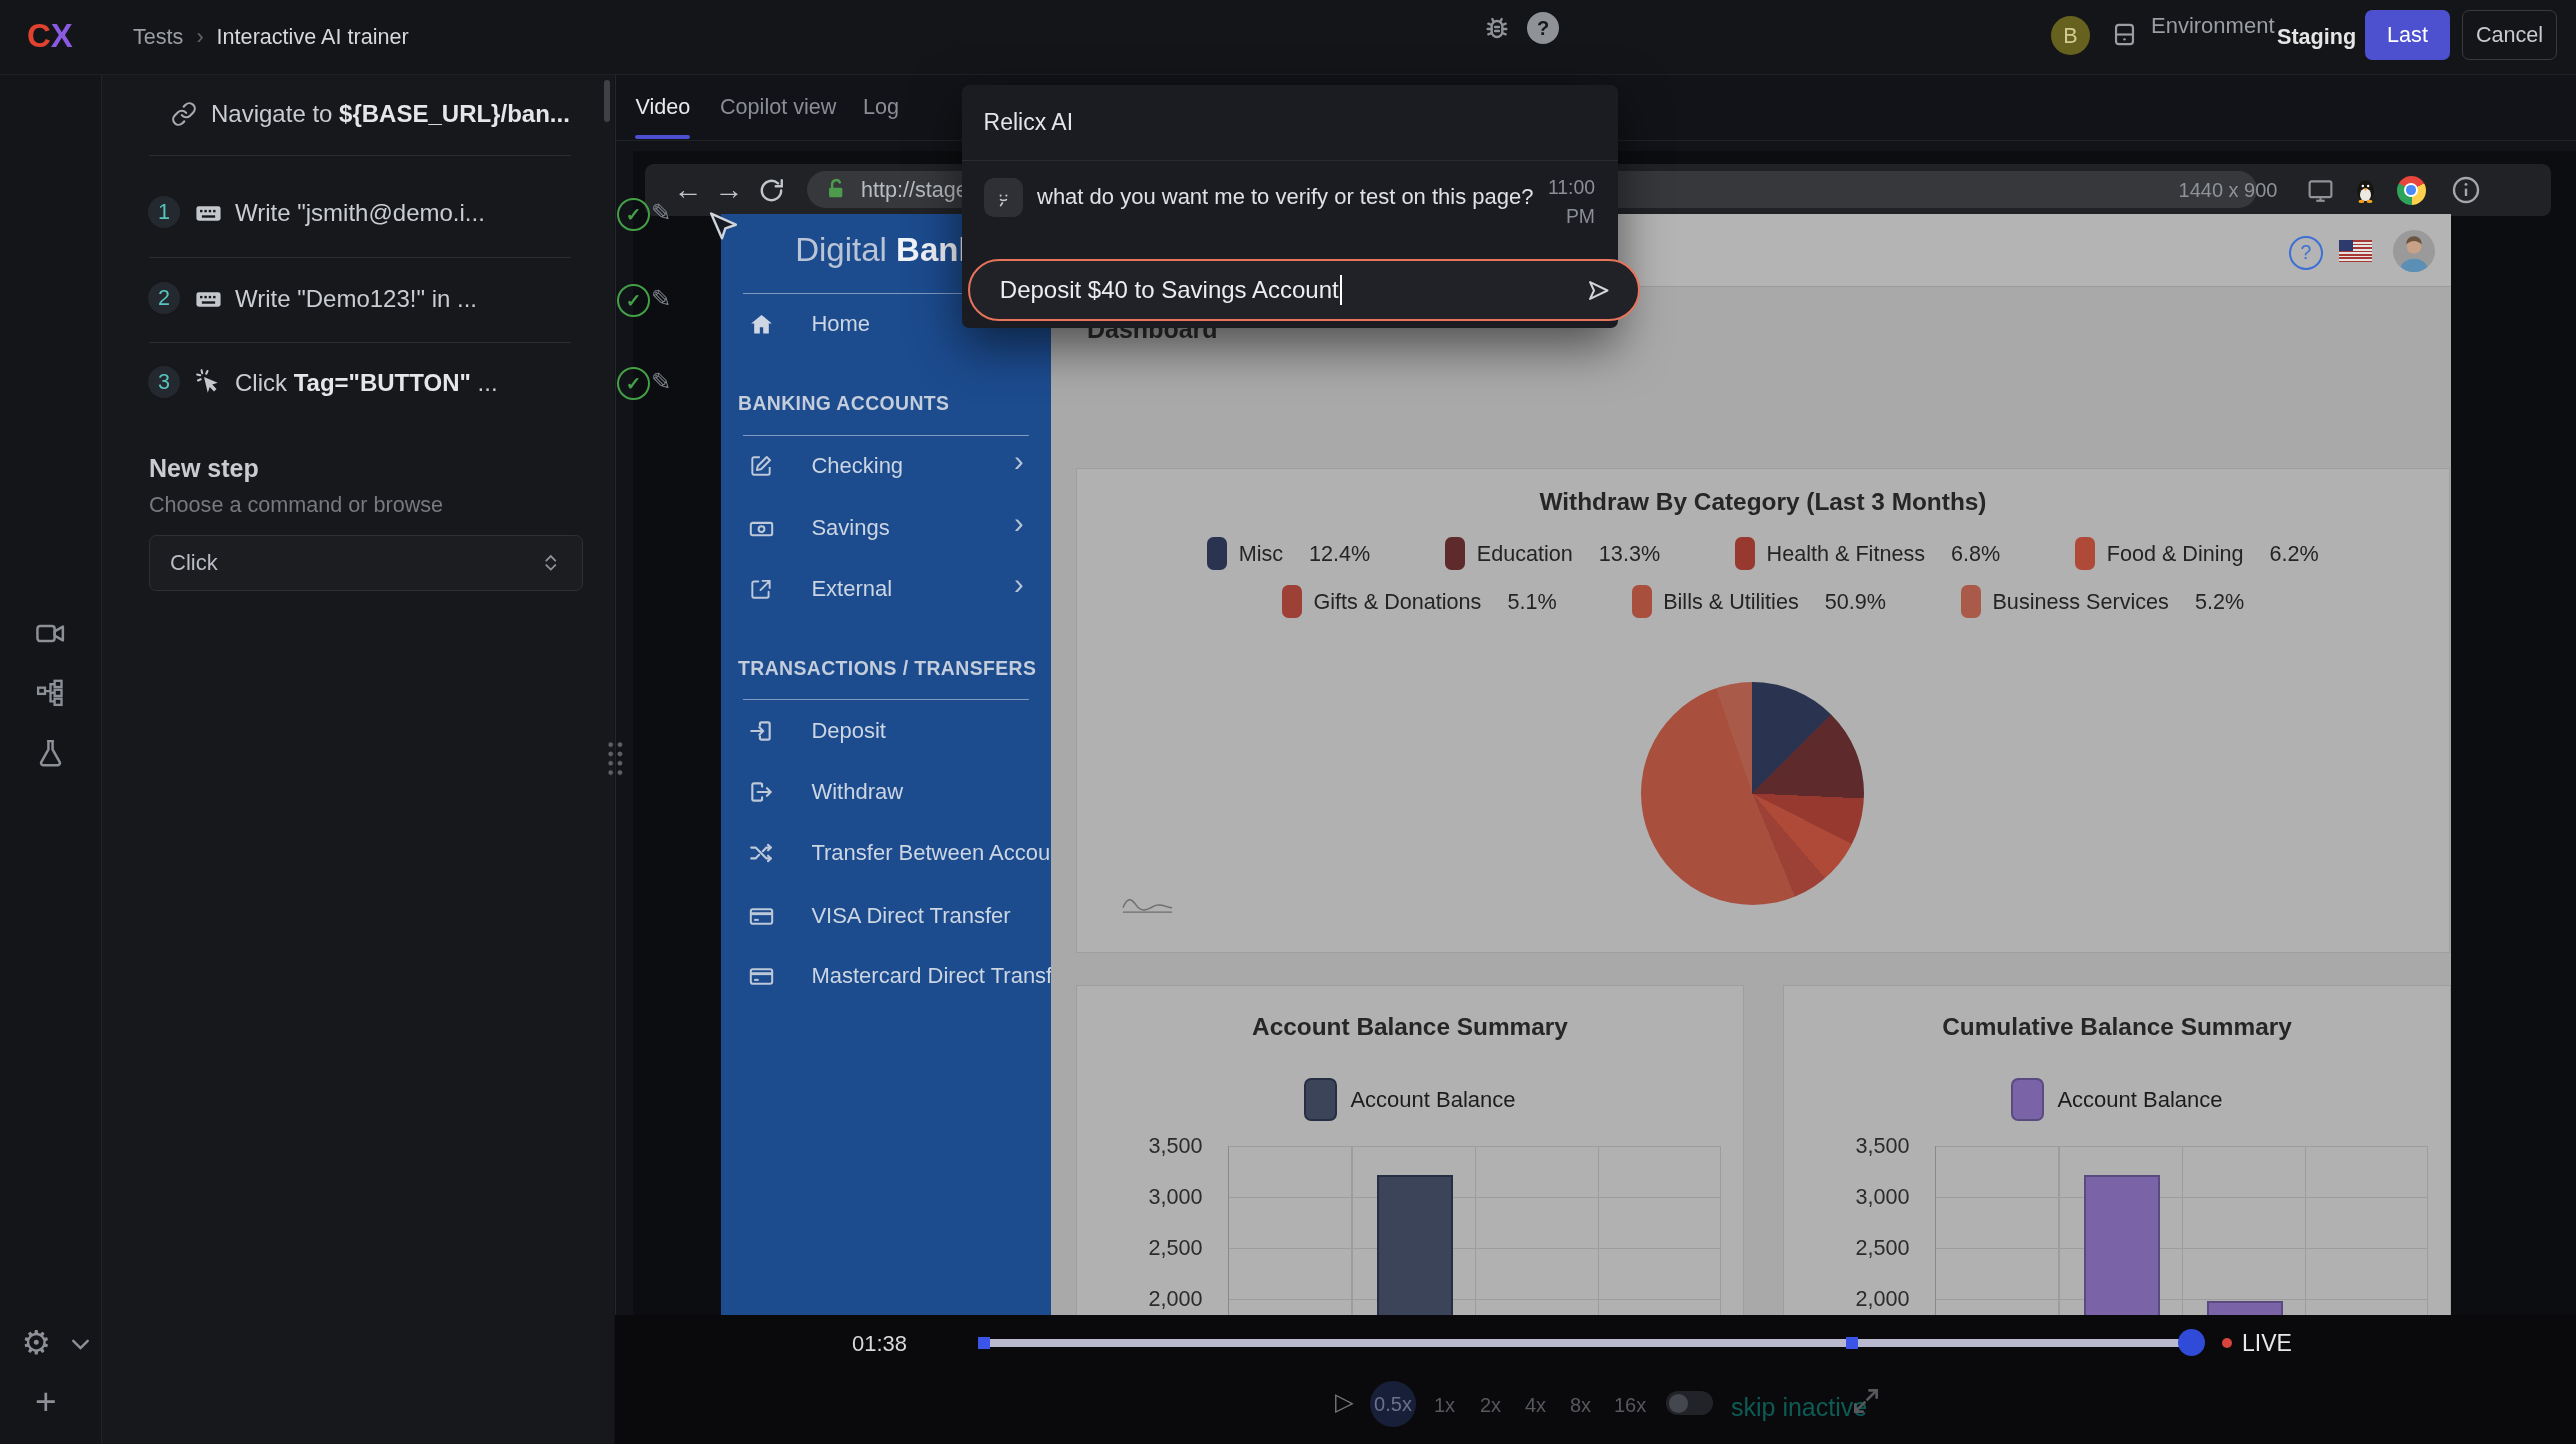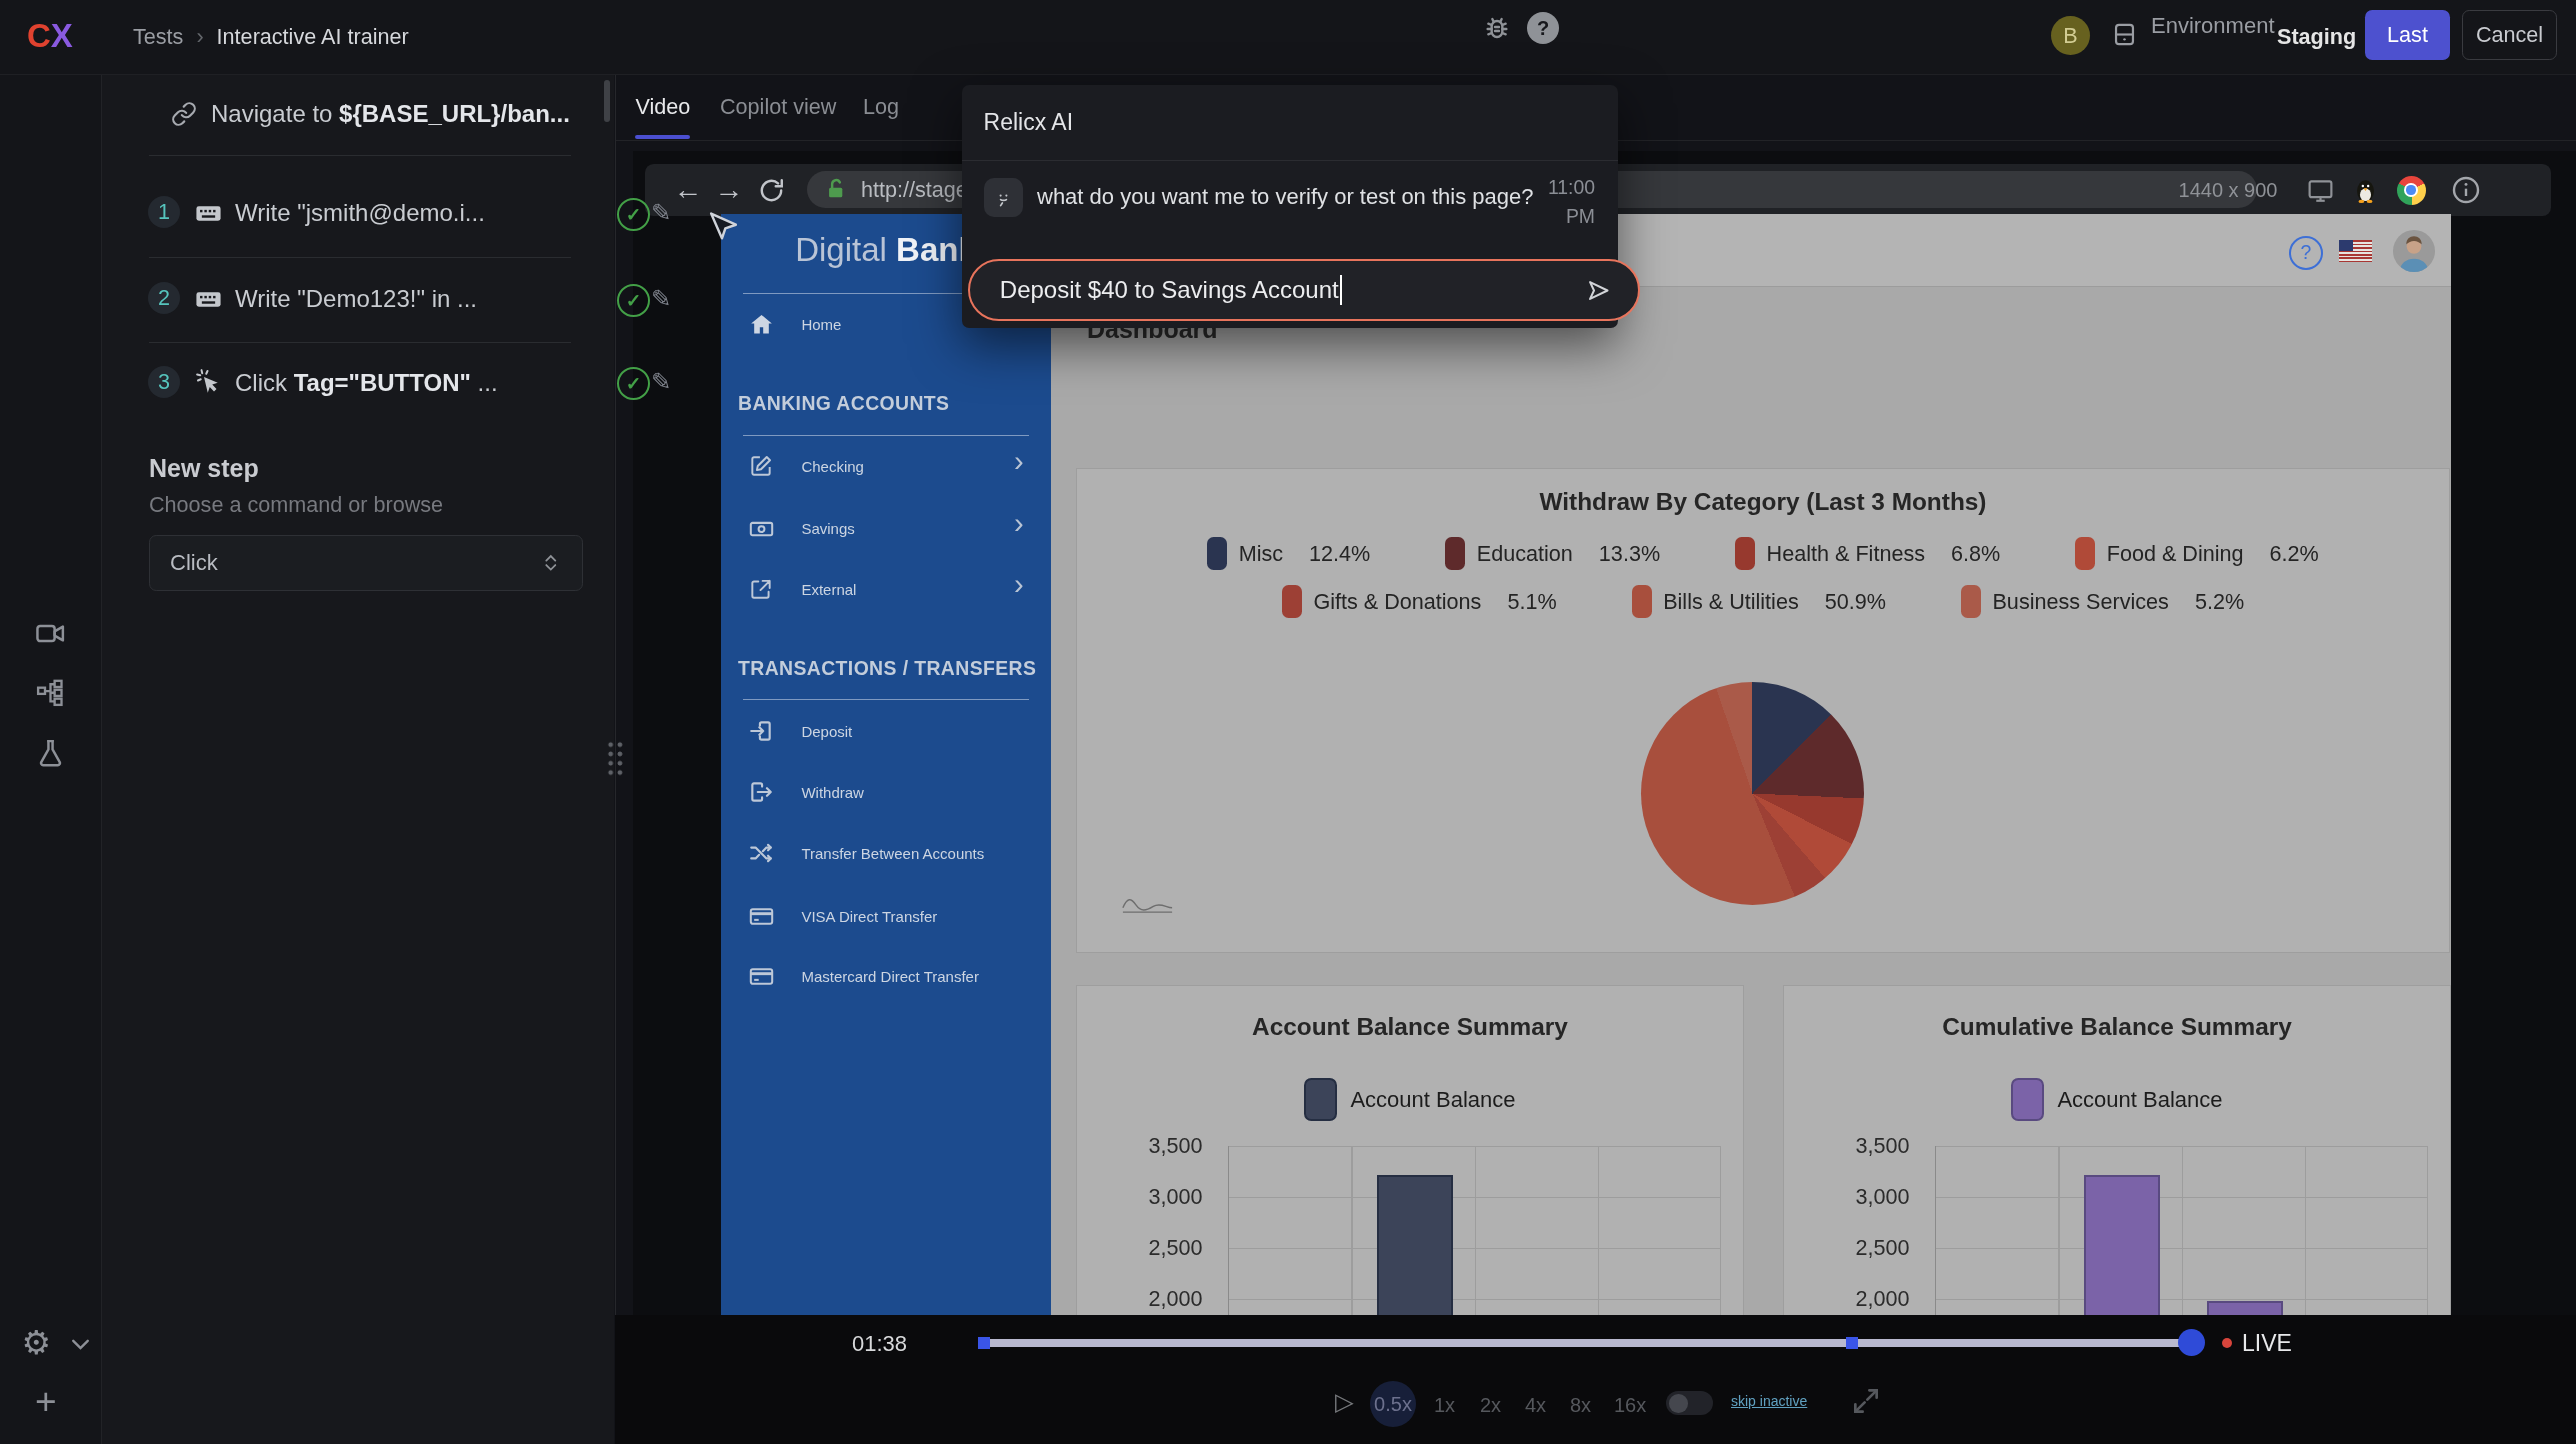--- a/index.html
+++ b/index.html
@@ -32,21 +32,21 @@
   #video{position:absolute;left:633px;top:151px;width:1944px;height:1164px;background:#0c0d10;overflow:hidden;z-index:20;}
   #chrome{position:absolute;left:11.5px;top:13px;width:1906px;height:52px;background:#202226;border-radius:8.6px;}
   .navarrow{color:#c2c5ca;font-size:29px;}
   #urlpill{position:absolute;left:162px;top:7.2px;width:1433px;height:37px;background:#36383c;border-radius:18.7px;color:#b9bcc1;font-size:21.6px;display:flex;align-items:center;padding-left:17px;}
   .chromeright{position:absolute;top:0;height:52px;display:flex;align-items:center;color:#8f9297;font-size:20px;}
   
   #banksb{position:absolute;left:88px;top:63px;width:330px;height:1101px;background:#1c4b8e;}
   .bbrand{position:absolute;left:0;top:17px;width:330px;text-align:center;font-size:33px;color:#b9c4d6;font-weight:300;}
   .bbrand b{color:#f0f3f8;font-weight:700;}
   .bdiv{position:absolute;left:21.6px;width:286px;height:1.4px;background:rgba(210,220,235,.55);}
-  .brow{position:absolute;left:24.4px;height:36px;display:flex;align-items:center;gap:24px;color:#ccd5e2;font-size:15px;cursor:pointer;white-space:nowrap;}
+  .brow{position:absolute;left:24.4px;height:36px;display:flex;align-items:center;gap:34px;color:#ccd5e2;font-size:22px;cursor:pointer;white-space:nowrap;}
   .bico{width:32px;display:flex;justify-content:center;color:#bdc8d8;}
   .bsec{position:absolute;left:17px;color:#c3cddb;font-size:19.4px;font-weight:bold;letter-spacing:0.4px;}
   .bchev{position:absolute;color:#b9c4d4;font-size:29px;}
   #content{position:absolute;left:418px;top:63px;width:1400px;height:1101px;background:#a9a9a9;}
   #pgheader{position:absolute;left:0;top:0;width:1400px;height:72px;background:#b4b4b4;border-bottom:1.4px solid #9c9c9c;}
   .card{position:absolute;background:#b1b1b1;border:0.7px solid #9e9e9e;}
   .cardtitle{position:absolute;left:0;width:100%;text-align:center;font-size:24.4px;font-weight:600;color:#262626;}
   
   #alert{position:absolute;left:27px;top:180px;width:1368px;height:58px;background:#8ea9af;border-radius:5.8px;}
   #alert .txt{position:absolute;left:18.7px;top:16.5px;font-size:21.6px;color:#173f47;}
@@ -555,21 +555,21 @@
         <span class="speed" style="color:#8d93b8;">0.5x</span>
       </div>
       <span class="speed abs" style="left:819px;top:13px;">1x</span>
       <span class="speed abs" style="left:865px;top:13px;">2x</span>
       <span class="speed abs" style="left:910px;top:13px;">4x</span>
       <span class="speed abs" style="left:955px;top:13px;">8x</span>
       <span class="speed abs" style="left:999px;top:13px;">16x</span>
       <div class="abs" style="left:1051px;top:10px;width:47px;height:24.4px;border-radius:12.2px;background:#2a2c33;">
         <div class="abs" style="left:2.9px;top:2.9px;width:18.7px;height:18.7px;border-radius:50%;background:#595c64;"></div>
       </div>
-      <span class="abs" style="left:1116px;top:11.5px;font-size:14px;color:#7dd3fc;text-decoration:underline;">skip inactive</span>
+      <span class="abs" style="left:1116px;top:11.5px;font-size:25px;color:#0f766e;">skip inactive</span>
       <span class="abs" style="left:1235px;top:4.3px;">
         <svg width="32" height="32" viewBox="0 0 24 24" fill="none" stroke="#6f7278" stroke-width="2" stroke-linecap="round">
             <path d="M14.5 4H20v5.5"></path>
             <path d="M20 4l-7 7"></path>
             <path d="M9.5 20H4v-5.5"></path>
             <path d="M4 20l7-7"></path>
           </svg>
       </span>
     </div>
   </footer>

